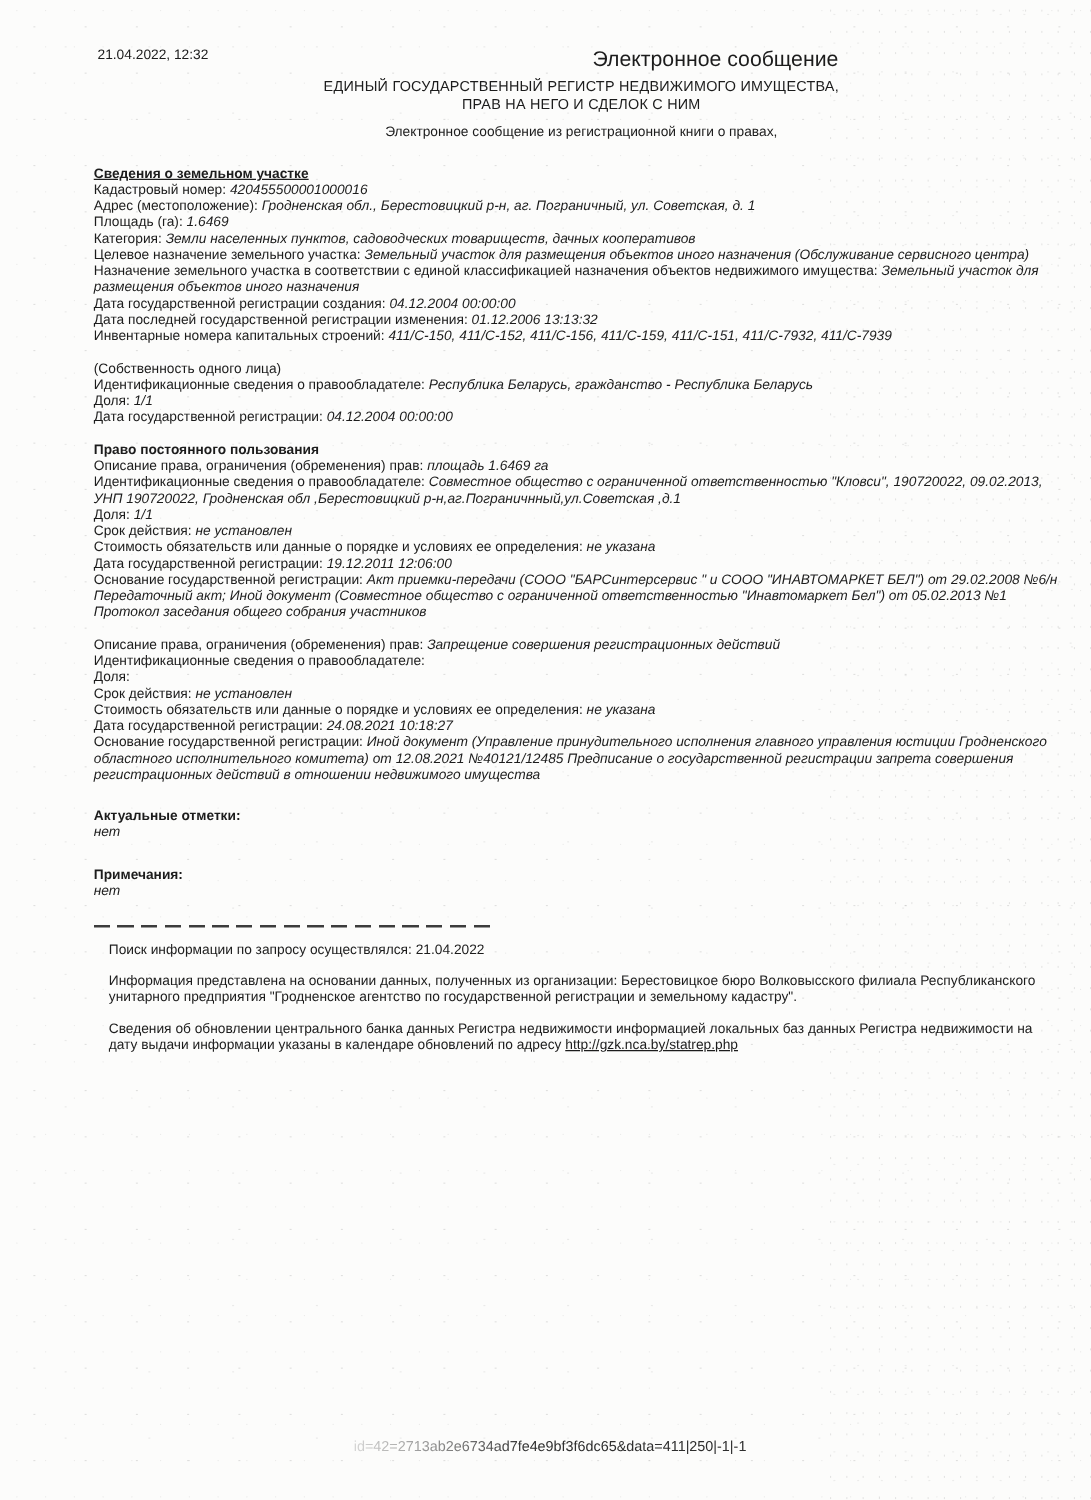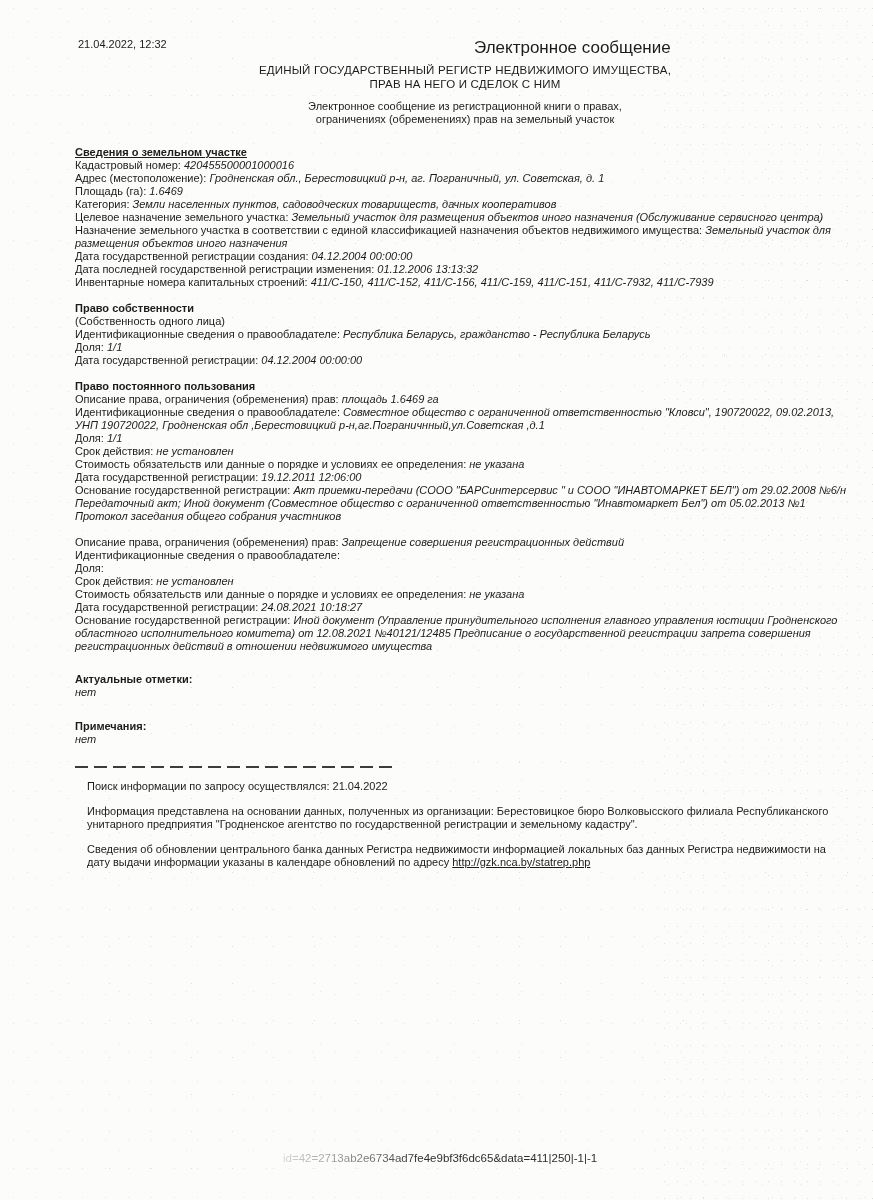--- a/index.html
+++ b/index.html
@@ -62,39 +62,37 @@
 
   <div class="print-dt">21.04.2022, 12:32</div>
   <div class="print-doctype">Электронное сообщение</div>
 
   <div class="doc">
 
     <div class="c reg-title">ЕДИНЫЙ ГОСУДАРСТВЕННЫЙ РЕГИСТР НЕДВИЖИМОГО ИМУЩЕСТВА,</div>
     <div class="c reg-title">ПРАВ НА НЕГО И СДЕЛОК С НИМ</div>
 
     <div class="c sub">Электронное сообщение из регистрационной книги о правах,</div>
-    <div class="c">ограничениях (обременениях) прав на земельный участок</div>
 
     <section class="sec sec-first">
       <div class="sec-title u">Сведения о земельном участке</div>
       <div>
           <div class="line"><span class="lbl">Кадастровый номер:</span> <span class="val">420455500001000016</span></div>
           <div class="line"><span class="lbl">Адрес (местоположение):</span> <span class="val">Гродненская обл., Берестовицкий р-н, аг. Пограничный, ул. Советская, д. 1</span></div>
           <div class="line"><span class="lbl">Площадь (га):</span> <span class="val">1.6469</span></div>
           <div class="line"><span class="lbl">Категория:</span> <span class="val">Земли населенных пунктов, садоводческих товариществ, дачных кооперативов</span></div>
           <div class="line"><span class="lbl">Целевое назначение земельного участка:</span> <span class="val">Земельный участок для размещения объектов иного назначения (Обслуживание сервисного центра)</span></div>
           <div class="line"><span class="lbl">Назначение земельного участка в соответствии с единой классификацией назначения объектов недвижимого имущества:</span> <span class="val">Земельный участок для размещения объектов иного назначения</span></div>
           <div class="line"><span class="lbl">Дата государственной регистрации создания:</span> <span class="val">04.12.2004 00:00:00</span></div>
           <div class="line"><span class="lbl">Дата последней государственной регистрации изменения:</span> <span class="val">01.12.2006 13:13:32</span></div>
           <div class="line"><span class="lbl">Инвентарные номера капитальных строений:</span> <span class="val">411/С-150, 411/С-152, 411/С-156, 411/С-159, 411/С-151, 411/С-7932, 411/С-7939</span></div>
         </div>
     </section>
 
     <section class="sec">
-      <div class="sec-title">Право собственности</div>
       <div>
           <div class="line"><span class="lbl">(Собственность одного лица)</span></div>
           <div class="line"><span class="lbl">Идентификационные сведения о правообладателе:</span> <span class="val">Республика Беларусь, гражданство - Республика Беларусь</span></div>
           <div class="line"><span class="lbl">Доля:</span> <span class="val">1/1</span></div>
           <div class="line"><span class="lbl">Дата государственной регистрации:</span> <span class="val">04.12.2004 00:00:00</span></div>
         </div>
     </section>
 
     <section class="sec">
       <div class="sec-title">Право постоянного пользования</div>

